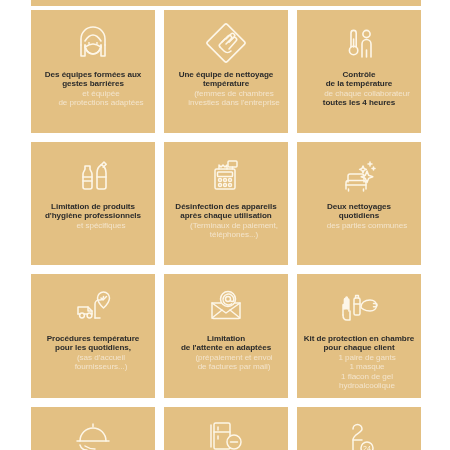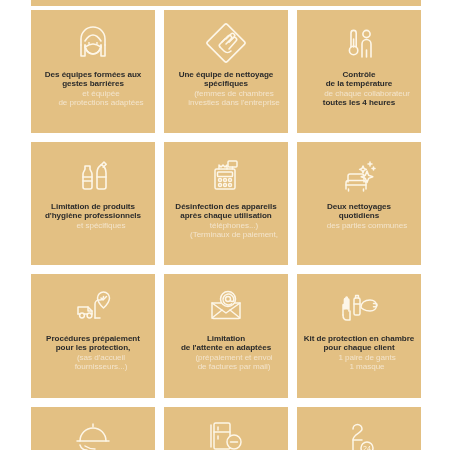--- a/index.html
+++ b/index.html
@@ -130,21 +130,21 @@
             <rect x="8" y="8" width="28" height="28" rx="2" transform="rotate(45 22 22)"></rect>
             <path d="M16 26 c-1 -1 -1 -2 0 -3 l5 -5"></path>
             <path d="M18 21 l6 -6 c1 -1 2 -1 3 0 c1 1 1 2 0 3 l-5 5"></path>
             <path d="M22 18 l5 -5 c1 -1 2 -1 3 0 c1 1 1 2 0 3 l-5 5"></path>
             <path d="M25 21 l4 -4 c1 -1 2 -1 3 0 c1 1 1 2 0 3 l-7 8"></path>
             <path d="M16 26 l4 4 c2 2 5 2 7 0"></path>
           </svg>
         </div>
         <div class="caption">
           <span class="line bold">Une équipe de nettoyage</span>
-          <span class="line bold">spécifiques</span>
+          <span class="line bold">température</span>
           <span class="line light">(femmes de chambres</span>
           <span class="line light">investies dans l'entreprise</span>
         </div>
       </div>
 
       <div class="card">
         <div class="icon">
           <svg width="44" height="44" viewBox="0 0 44 44" fill="none" stroke="#fdf6e8" stroke-width="1.6" stroke-linecap="round" stroke-linejoin="round">
             <path d="M14 26 V12 a2.6 2.6 0 0 1 5.2 0 V26"></path>
             <circle cx="16.6" cy="29.5" r="4.2"></circle>
@@ -195,22 +195,22 @@
             <circle cx="21" cy="27" r="1.5"></circle>
             <circle cx="26" cy="27" r="1.5"></circle>
             <circle cx="16" cy="32" r="1.5"></circle>
             <circle cx="21" cy="32" r="1.5"></circle>
             <circle cx="26" cy="32" r="1.5"></circle>
           </svg>
         </div>
         <div class="caption">
           <span class="line bold">Désinfection des appareils</span>
           <span class="line bold">après chaque utilisation</span>
+          <span class="line light">(Terminaux de paiement,</span>
           <span class="line light">téléphones...)</span>
-          <span class="line light">(Terminaux de paiement,</span>
         </div>
       </div>
 
       <div class="card">
         <div class="icon">
           <svg width="44" height="44" viewBox="0 0 44 44" fill="none" stroke="#fdf6e8" stroke-width="1.5" stroke-linecap="round" stroke-linejoin="round">
             <path d="M11 29 v-6 a2 2 0 0 1 2 -2 h12 a2 2 0 0 1 2 2 v6"></path>
             <path d="M9 36 v-6 a2.4 2.4 0 0 1 2.4 -2.4 h15.2 A2.4 2.4 0 0 1 29 30 v6"></path>
             <path d="M11.5 36 v2"></path>
             <path d="M26.5 36 v2"></path>
@@ -241,22 +241,22 @@
             <path d="M20 29 h1"></path>
             <circle cx="11" cy="30.5" r="2.4"></circle>
             <circle cx="18.5" cy="30.5" r="2.4"></circle>
             <path d="M24 33 V19 a4 4 0 0 1 4 -4 h1 a3.5 3.5 0 0 0 3.5 -3.5"></path>
             <path d="M24 33 h5"></path>
             <path d="M32.5 7 a6 6 0 0 1 6 6 c0 4.5 -6 10 -6 10 s-6 -5.5 -6 -10 a6 6 0 0 1 6 -6 z"></path>
             <path d="M30 13 l2 2 l3.5 -3.5"></path>
           </svg>
         </div>
         <div class="caption">
-          <span class="line bold">Procédures prépaiement</span>
-          <span class="line bold">pour les protection,</span>
+          <span class="line bold">Procédures température</span>
+          <span class="line bold">pour les quotidiens,</span>
           <span class="line light">(sas d'accueil fournisseurs...)</span>
         </div>
       </div>
 
       <div class="card">
         <div class="icon">
           <svg width="44" height="44" viewBox="0 0 44 44" fill="none" stroke="#fdf6e8" stroke-width="1.5" stroke-linecap="round" stroke-linejoin="round">
             <path d="M8 18 h28 v14 a1.5 1.5 0 0 1 -1.5 1.5 h-25 A1.5 1.5 0 0 1 8 32 z"></path>
             <path d="M8 18 l14 10 l14 -10"></path>
             <path d="M8 33 l10 -8"></path>
@@ -283,20 +283,21 @@
             <path d="M17 19 h6"></path>
             <path d="M24 22 c0 -4 3.5 -7 9 -7 c4 0 6.5 2.5 6.5 5.5 c0 3 -2.5 5.5 -6.5 5.5 c-5.5 0 -9 -3 -9 -4 z"></path>
             <path d="M36.5 18.5 h2 a1.6 1.6 0 0 1 0 3.2 h-2"></path>
           </svg>
         </div>
         <div class="caption">
           <span class="line bold">Kit de protection en chambre</span>
           <span class="line bold">pour chaque client</span>
           <span class="line light">1 paire de gants</span>
           <span class="line light">1 masque</span>
+          <span class="line light">1 flacon de gel hydroalcoolique</span>
         </div>
       </div>
     </div>
 
     <div class="row row-partial">
 
       <div class="card">
         <div class="icon">
           <svg width="44" height="44" viewBox="0 0 44 44" fill="none" stroke="#fdf6e8" stroke-width="1.5" stroke-linecap="round" stroke-linejoin="round">
             <path d="M22 9 v2.5"></path>

